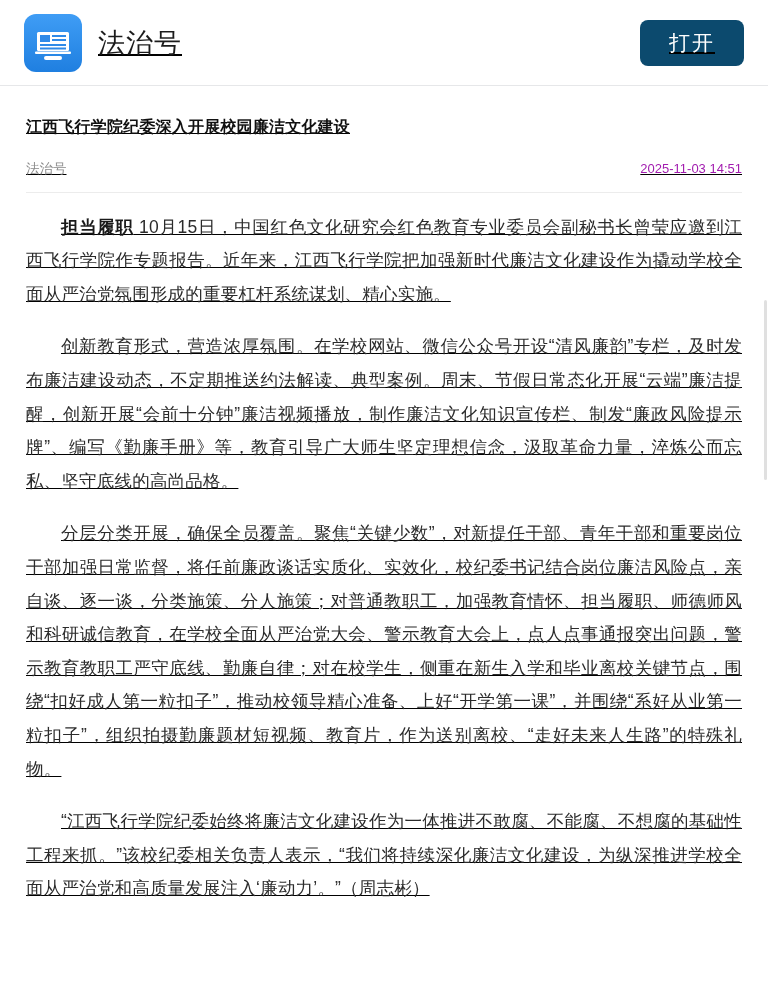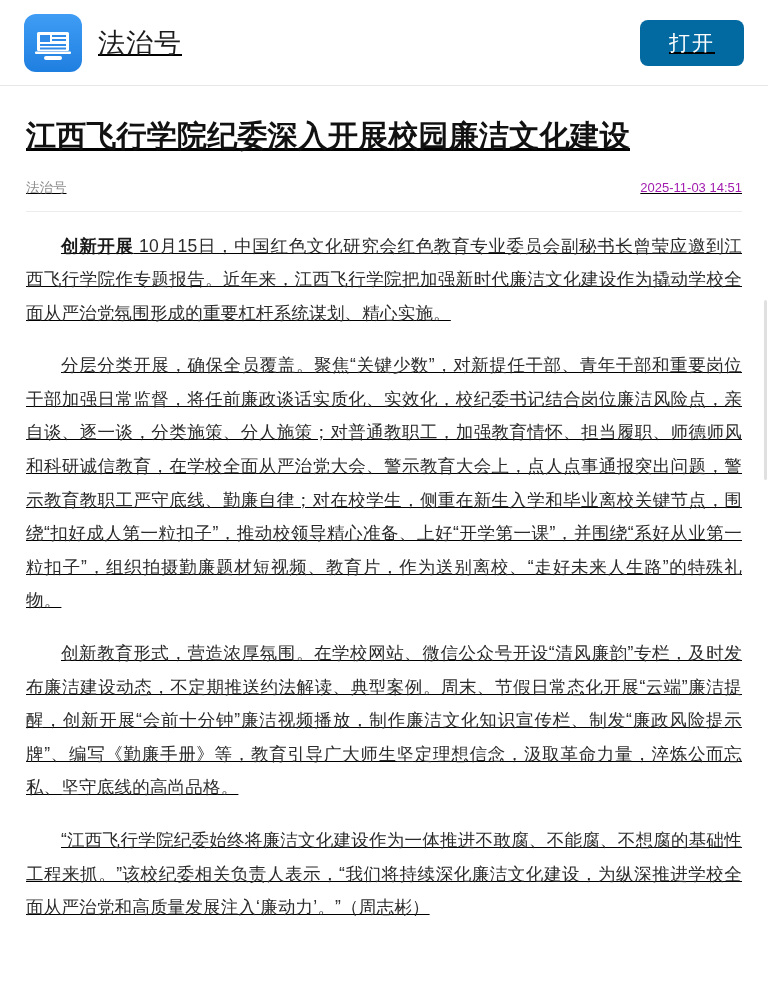--- a/index.html
+++ b/index.html
@@ -47,42 +47,42 @@
   .app-name {
     font-size: 27px;
     color: #1b1b1b;
     margin-left: 16px;
     letter-spacing: 1px;
     font-weight: 400;
     flex: 1 1 auto;
   }
   .open-btn {
     flex: 0 0 auto;
-    background: #0369a1;
+    background: #0c4a6e;
     color: #ffffff;
     font-size: 21px;
     border: none;
     border-radius: 8px;
     width: 104px;
     height: 46px;
     letter-spacing: 2px;
     cursor: pointer;
     font-family: "Liberation Sans", sans-serif;
   }
 
   
   .article {
     background: #ffffff;
     margin: 0;
     padding: 24px 26px 30px 26px;
     box-sizing: border-box;
     min-height: 906px;
   }
   .headline {
-    font-size: 30px;
+    font-size: 16px;
     line-height: 1.35;
     color: #111111;
     font-weight: 700;
     margin: 6px 0 22px 0;
     letter-spacing: 0.2px;
   }
   .meta {
     display: flex;
     align-items: center;
     justify-content: space-between;
@@ -146,22 +146,22 @@
   <div class="article">
     <h1 class="headline">江西飞行学院纪委深入开展校园廉洁文化建设</h1>
 
     <div class="meta">
       <span class="source">法治号</span>
       <span class="date">2025-11-03 14:51</span>
     </div>
 
     <div class="body-wrap">
       <p class="para first">
-        <span class="lead">创新开展</span><span> 10月15日，中国红色文化研究会红色教育专业委员会副秘书长曾莹应邀到江西飞行学院作专题报告。近年来，江西飞行学院把加强新时代廉洁文化建设作为撬动学校全面从严治党氛围形成的重要杠杆系统谋划、精心实施。</span>
+        <span class="lead">担当履职</span><span> 10月15日，中国红色文化研究会红色教育专业委员会副秘书长曾莹应邀到江西飞行学院作专题报告。近年来，江西飞行学院把加强新时代廉洁文化建设作为撬动学校全面从严治党氛围形成的重要杠杆系统谋划、精心实施。</span>
       </p>
+      <p class="para">创新教育形式，营造浓厚氛围。在学校网站、微信公众号开设“清风廉韵”专栏，及时发布廉洁建设动态，不定期推送约法解读、典型案例。周末、节假日常态化开展“云端”廉洁提醒，创新开展“会前十分钟”廉洁视频播放，制作廉洁文化知识宣传栏、制发“廉政风险提示牌”、编写《勤廉手册》等，教育引导广大师生坚定理想信念，汲取革命力量，淬炼公而忘私、坚守底线的高尚品格。</p>
       <p class="para">分层分类开展，确保全员覆盖。聚焦“关键少数”，对新提任干部、青年干部和重要岗位干部加强日常监督，将任前廉政谈话实质化、实效化，校纪委书记结合岗位廉洁风险点，亲自谈、逐一谈，分类施策、分人施策；对普通教职工，加强教育情怀、担当履职、师德师风和科研诚信教育，在学校全面从严治党大会、警示教育大会上，点人点事通报突出问题，警示教育教职工严守底线、勤廉自律；对在校学生，侧重在新生入学和毕业离校关键节点，围绕“扣好成人第一粒扣子”，推动校领导精心准备、上好“开学第一课”，并围绕“系好从业第一粒扣子”，组织拍摄勤廉题材短视频、教育片，作为送别离校、“走好未来人生路”的特殊礼物。</p>
-      <p class="para">创新教育形式，营造浓厚氛围。在学校网站、微信公众号开设“清风廉韵”专栏，及时发布廉洁建设动态，不定期推送约法解读、典型案例。周末、节假日常态化开展“云端”廉洁提醒，创新开展“会前十分钟”廉洁视频播放，制作廉洁文化知识宣传栏、制发“廉政风险提示牌”、编写《勤廉手册》等，教育引导广大师生坚定理想信念，汲取革命力量，淬炼公而忘私、坚守底线的高尚品格。</p>
       <p class="para">“江西飞行学院纪委始终将廉洁文化建设作为一体推进不敢腐、不能腐、不想腐的基础性工程来抓。”该校纪委相关负责人表示，“我们将持续深化廉洁文化建设，为纵深推进学校全面从严治党和高质量发展注入‘廉动力’。”（周志彬）</p>
     </div>
   </div>
 
   <div class="scroll-hint"></div>
 </div>
 
 </body></html>

